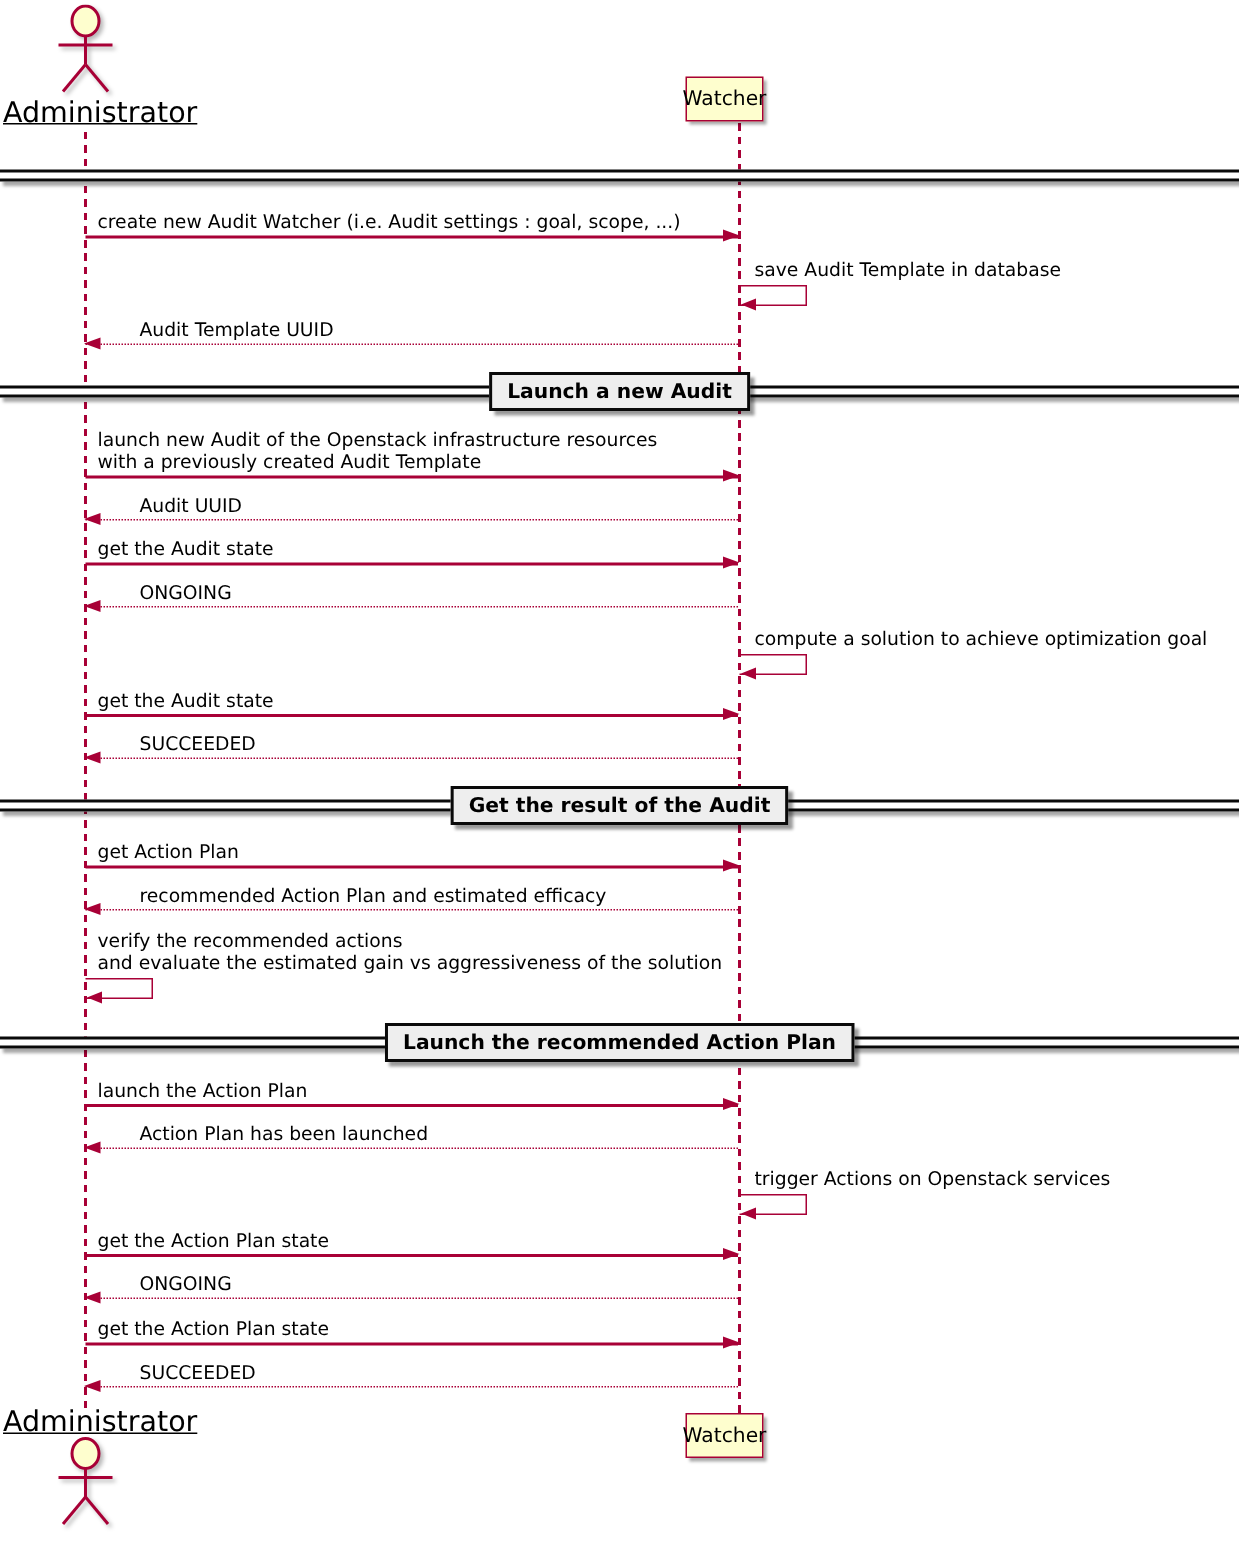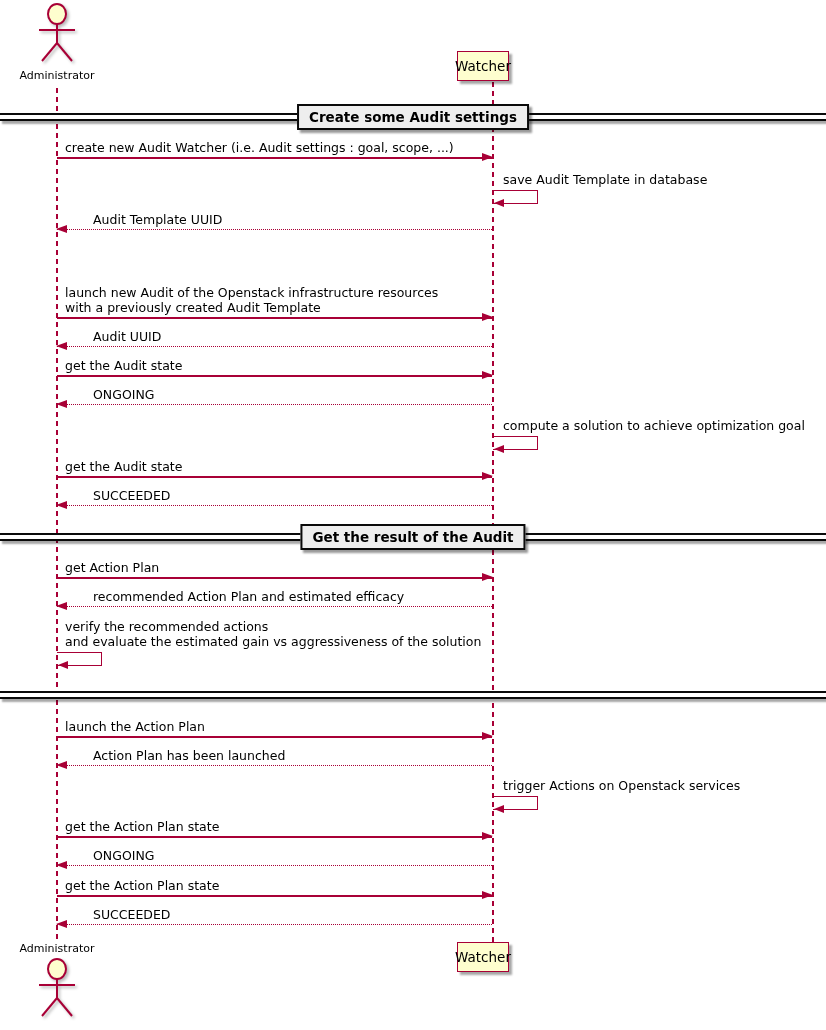--- a/index.html
+++ b/index.html
@@ -5,21 +5,21 @@
   html,body{margin:0;padding:0;background:#fff;}
   .canvas{position:relative;width:826px;height:1030px;background:#fff;
           font-family:"DejaVu Sans",sans-serif;color:#000;overflow:hidden;}
 
   
   .ll{position:absolute;width:1.5px;
       background:repeating-linear-gradient(to bottom,#A80036 0 5px,transparent 5px 9px);}
 
   
   .actor-svg{position:absolute;filter:drop-shadow(2px 2px 1.5px rgba(0,0,0,0.28));}
-  .alabel{position:absolute;width:110px;text-align:center;font-size:11px;line-height:15px;}
+  .alabel{position:absolute;width:110px;text-align:center;font-size:19px;line-height:15px;text-decoration:underline;}
 
   
   .pbox{position:absolute;width:52px;height:30px;background:#FEFECE;border:1.7px solid #A80036;
         display:flex;align-items:center;justify-content:center;font-size:13.5px;
         box-shadow:2.5px 2.5px 2px rgba(0,0,0,0.35);box-sizing:border-box;}
 
   
   .div{position:absolute;left:0;width:826px;height:28px;}
   .divline{position:absolute;left:0;right:0;top:9px;height:4px;background:#fff;
            border-top:2px solid #0a0a0a;border-bottom:2px solid #0a0a0a;
@@ -68,41 +68,44 @@
     <line x1="24" y1="40" x2="39" y2="58" stroke="#A80036" stroke-width="2"></line>
   </svg>
   <div class="alabel" style="left:2px;top:68px">Administrator</div>
 
   <div class="pbox" style="left:457px;top:51px">
     <span>Watcher</span>
   </div>
 
   <div class="div" style="top:104px">
     <div class="divline"></div>
-    <div class="divbox">Create some Audit settings</div>
   </div>
 
   <div class="msg" style="top:158px;left:57px;width:435px">
     <div class="lbl">create new Audit Watcher (i.e. Audit settings : goal, scope, ...)</div>
     <div class="line"></div>
     <div class="ah-r"></div>
   </div>
 
   <div class="self" style="top:190px;left:493px;width:320px">
     <div class="lbl">save Audit Template in database</div>
     <div class="loop"></div>
     <div class="loop-ah"></div>
   </div>
 
   <div class="msg ret" style="top:230px;left:57px;width:435px">
     <div class="lbl">Audit Template UUID</div>
     <div class="line"></div>
     <div class="ah-l"></div>
   </div>
 
+  <div class="div" style="top:248px">
+    <div class="divline"></div>
+    <div class="divbox">Launch a new Audit</div>
+  </div>
 
   <div class="msg" style="top:318px;left:57px;width:435px">
     <div class="lbl">launch new Audit of the Openstack infrastructure resources
 with a previously created Audit Template</div>
     <div class="line"></div>
     <div class="ah-r"></div>
   </div>
 
   <div class="msg ret" style="top:347px;left:57px;width:435px">
     <div class="lbl">Audit UUID</div>
@@ -159,20 +162,21 @@
 
   <div class="self" style="top:652px;left:57px;width:460px">
     <div class="lbl" style="left:8px">verify the recommended actions
 and evaluate the estimated gain vs aggressiveness of the solution</div>
     <div class="loop"></div>
     <div class="loop-ah"></div>
   </div>
 
   <div class="div" style="top:682px">
     <div class="divline"></div>
+    <div class="divbox">Launch the recommended Action Plan</div>
   </div>
 
   <div class="msg" style="top:737px;left:57px;width:435px">
     <div class="lbl">launch the Action Plan</div>
     <div class="line"></div>
     <div class="ah-r"></div>
   </div>
 
   <div class="msg ret" style="top:766px;left:57px;width:435px">
     <div class="lbl">Action Plan has been launched</div>

